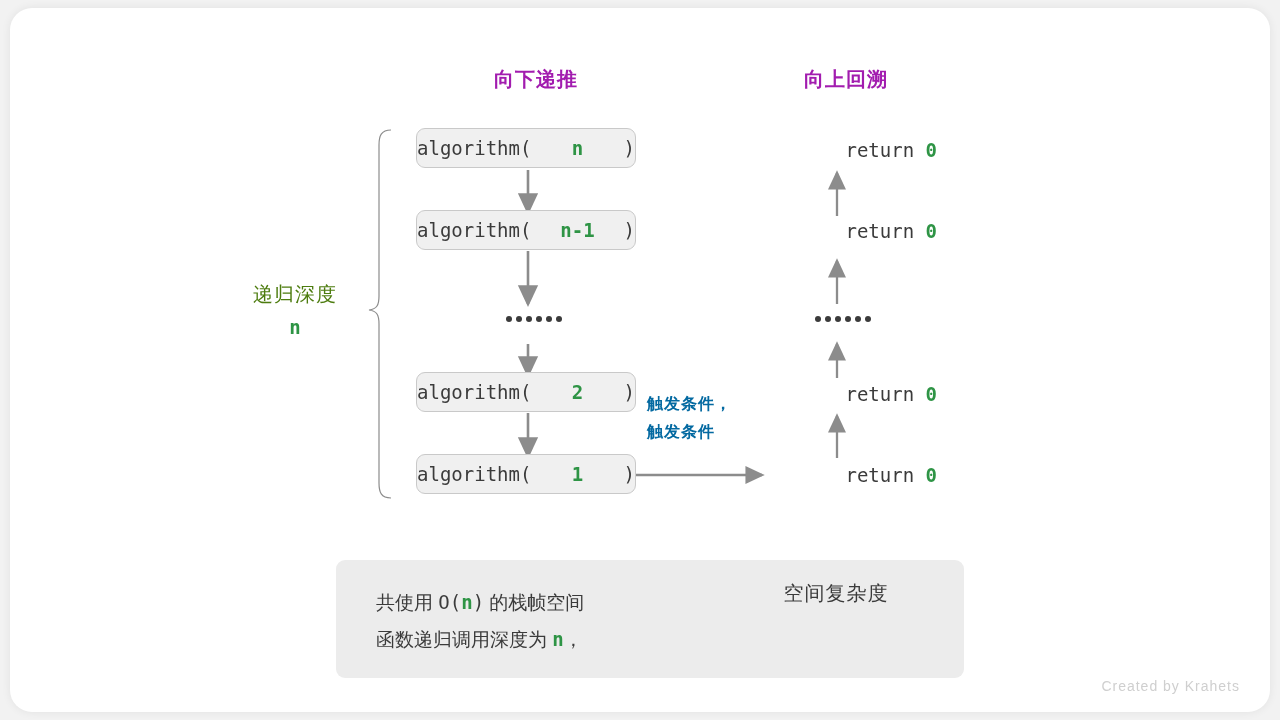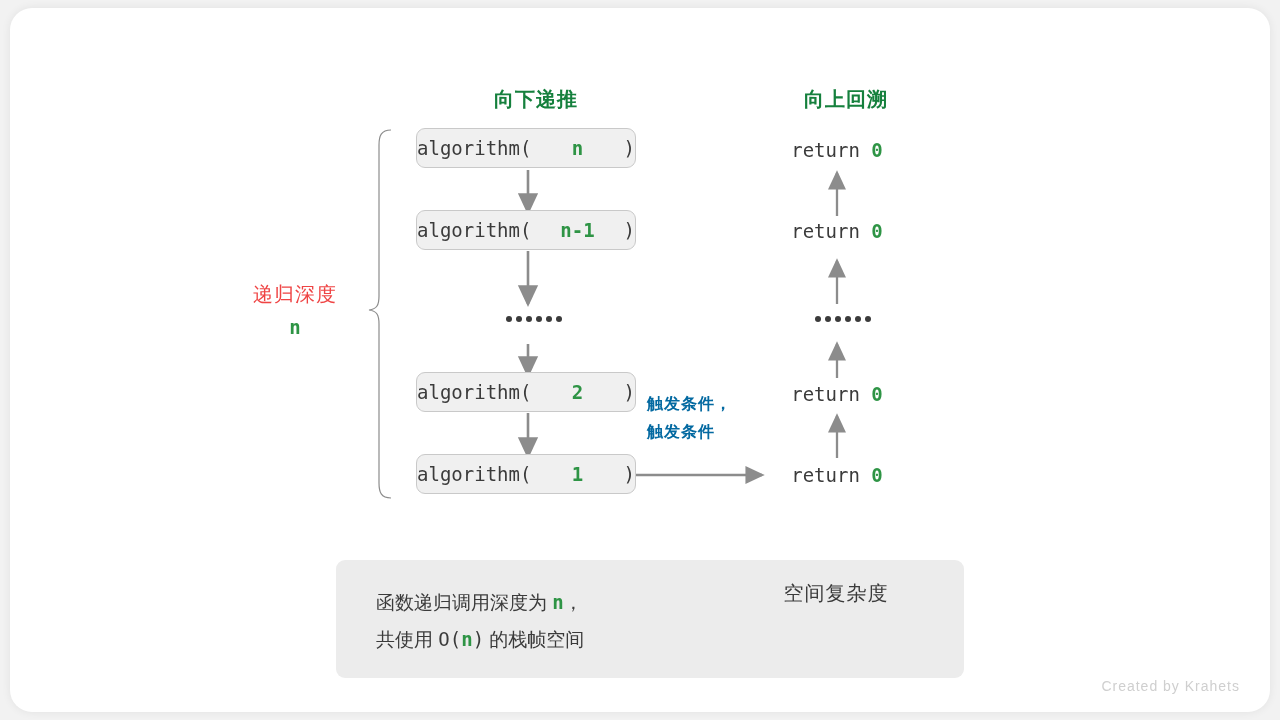--- a/index.html
+++ b/index.html
@@ -23,25 +23,24 @@
     border-radius: 22px;
     box-shadow: 0 0 10px rgba(0,0,0,0.07);
     overflow: hidden;
   }
   .abs { position: absolute; }
 
   
   .col-header {
     font-size: 20px;
     font-weight: bold;
-    color: #15803d;
+    color: #a21caf;
     letter-spacing: 1px;
     text-align: center;
     white-space: nowrap;
-    margin-top: 20px;
   }
 
   
   .call-box {
     position: absolute;
     height: 40px;
     border: 1.4px solid #c9c9c9;
     border-radius: 9px;
     background: #f0f0f0;
     display: flex;
@@ -57,21 +56,21 @@
     font-weight: bold;
   }
 
   
   .ret {
     position: absolute;
     font-family: "DejaVu Sans Mono", "Liberation Mono", monospace;
     font-size: 19px;
     color: #3b3b3b;
     white-space: nowrap;
-    text-align: center;
+    text-align: right;
   }
   .ret .val {
     color: #2e9445;
     font-weight: bold;
   }
 
   
   .dots {
     position: absolute;
     display: flex;
@@ -88,21 +87,21 @@
 
   
   .depth-label {
     position: absolute;
     text-align: center;
     white-space: nowrap;
   }
   .depth-label .t1 {
     display: block;
     font-size: 20px;
-    color: #ef4444;
+    color: #4d7c0f;
     letter-spacing: 1px;
   }
   .depth-label .t2 {
     display: block;
     margin-top: 8px;
     font-family: "DejaVu Sans Mono", "Liberation Mono", monospace;
     font-size: 19px;
     font-weight: bold;
     color: #2e9445;
   }
@@ -302,28 +301,28 @@
   </div>
 
   <div class="trigger-label" style="left:637px; top:382px;">
     <span style="display:block">触发条件，</span>
     <span style="display:block">触发条件</span>
   </div>
 
   <div class="summary">
     <div class="summary-text">
       <div>
-        <span>函数递归调用深度为</span>
-        <span class="g">n</span><span>，</span>
-      </div>
-      <div>
         <span>共使用</span>
         <span class="mono">O(</span><span class="g">n</span><span class="mono">)</span>
         <span>的栈帧空间</span>
       </div>
+      <div>
+        <span>函数递归调用深度为</span>
+        <span class="g">n</span><span>，</span>
+      </div>
     </div>
 
     <div class="summary-right">
       <span class="title">空间复杂度</span>
     </div>
   </div>
 
   <div class="credit">Created by Krahets</div>
 
 </div>

